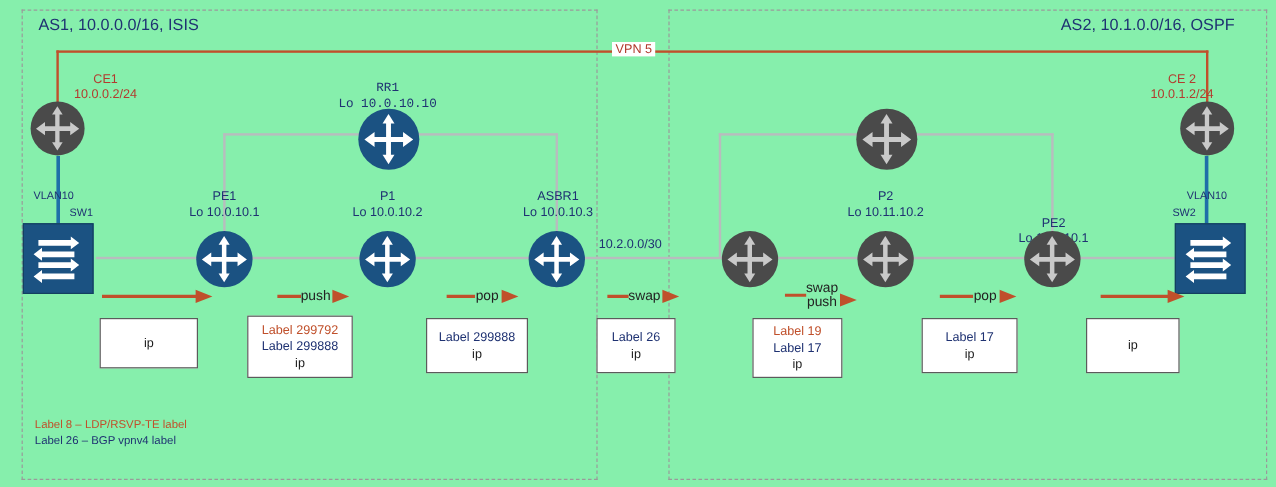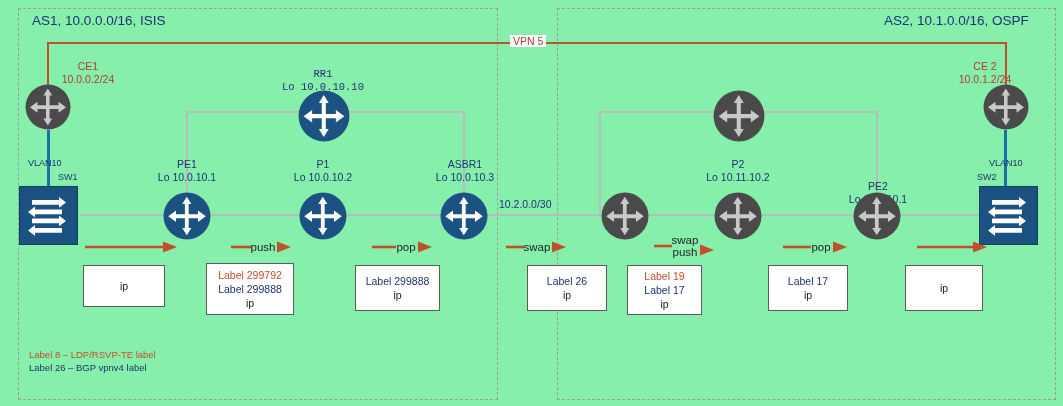--- a/index.html
+++ b/index.html
@@ -372,21 +372,21 @@
     <div class="arrow-row">
       <svg class="arrow-svg" width="18" height="14" viewBox="0 0 18 14">
         <line x1="0" y1="7" x2="18" y2="7" stroke="#c0502b" stroke-width="2.6"></line>
       </svg>
       <span class="arrow-op">swap</span>
       <svg class="arrow-svg" width="18" height="14" viewBox="0 0 18 14">
         <path d="M2 1.5 L16 7 L2 12.5 Z" fill="#c0502b"></path>
       </svg>
     </div>
   </div>
-  <div class="abs pkt-box" style="left:497px; top:265px; width:80px; height:46px;margin-left:30px;">
+  <div class="abs pkt-box" style="left:497px; top:265px; width:66px; height:46px;">
     <div class="pkt-line bgp">Label 26</div>
     <div class="pkt-line ip">ip</div>
   </div>
 
   <div class="abs" style="left:630px; top:234px; width:110px;">
     <div class="arrow-row">
       <svg class="arrow-svg" width="18" height="14" viewBox="0 0 18 14">
         <line x1="0" y1="7" x2="18" y2="7" stroke="#c0502b" stroke-width="2.6"></line>
       </svg>
       <span class="arrow-op" style="white-space:pre-line;">swap

